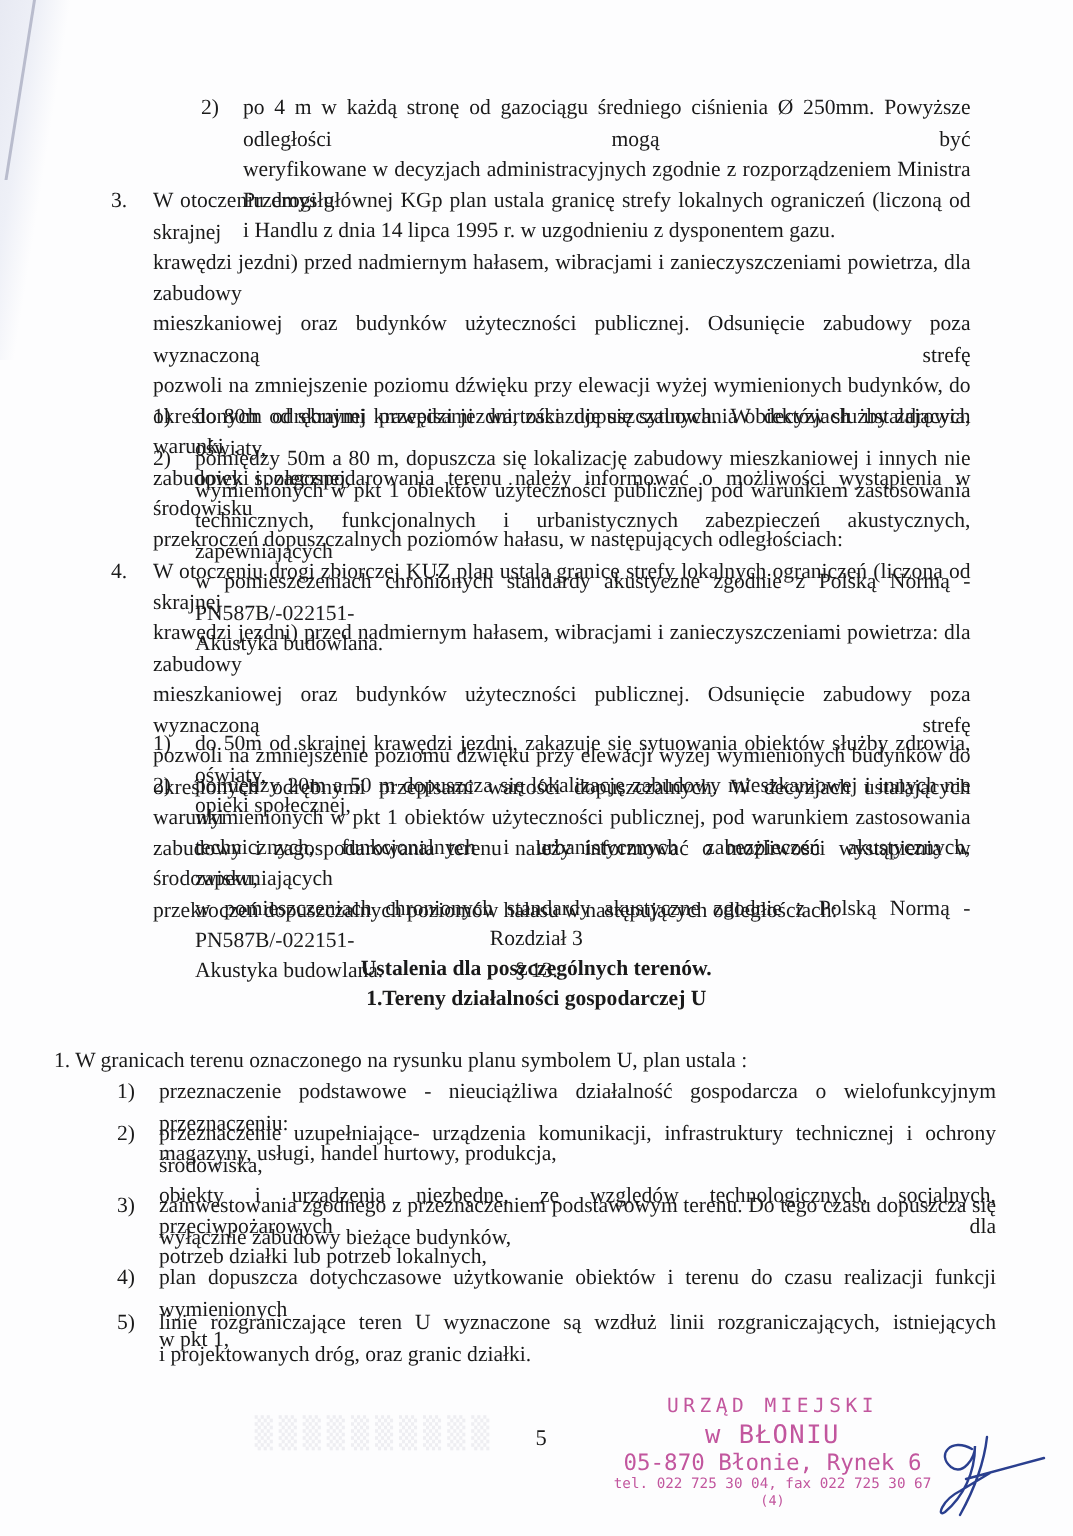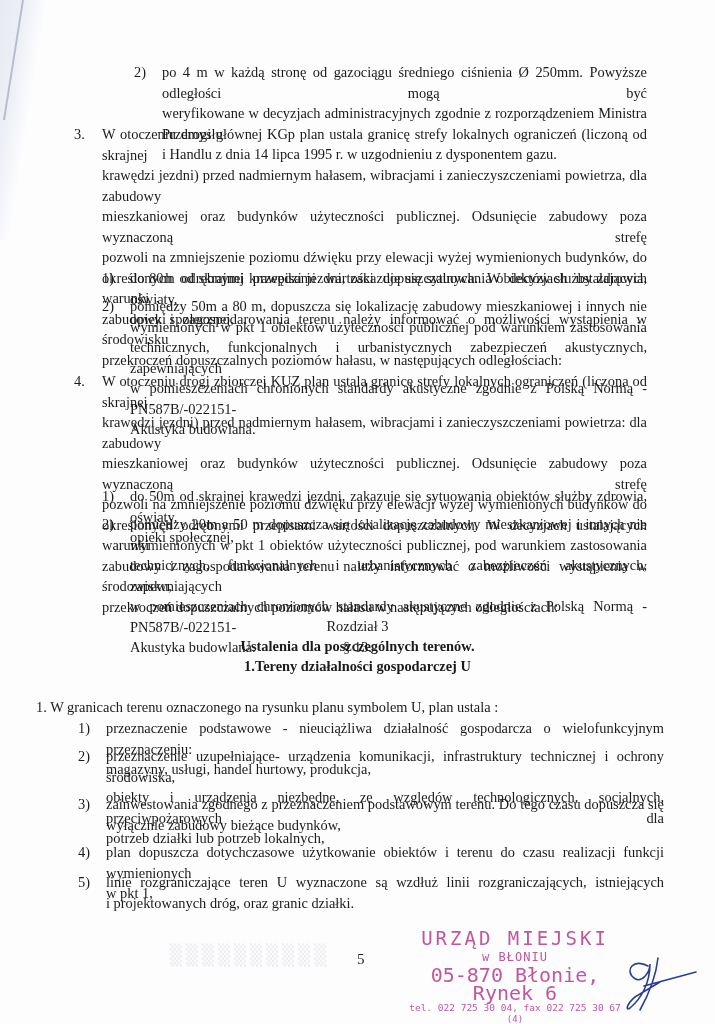--- a/index.html
+++ b/index.html
@@ -25,23 +25,23 @@
   .para { position: absolute; text-align: justify; }
   .para .num { position: absolute; left: -28px; top: 0; }
   .block { position: absolute; }
   .center { position: absolute; left: 0; width: 715px; text-align: center; }
   .bold { font-weight: bold; }
   .pagenum { position: absolute; left: 357px; top: 949px; font-size: 15px; }
   .stamp {
     position: absolute; left: 395px; top: 927px; width: 240px;
     text-align: center; color: #c2569e; font-family: "DejaVu Sans Mono", monospace;
   }
-  .stamp .l1 { font-size: 19px; letter-spacing: 3px; line-height: 22px; }
-  .stamp .l2 { font-size: 12px; letter-spacing: 1px; line-height: 17px; }
-  .stamp .l3 { font-size: 20px; line-height: 18px; }
+  .stamp .l1 { font-size: 13px; letter-spacing: 3px; line-height: 22px; }
+  .stamp .l2 { font-size: 17px; letter-spacing: 1px; line-height: 17px; }
+  .stamp .l3 { font-size: 15px; line-height: 18px; }
   .stamp .l4 { font-size: 9.5px; line-height: 12px; }
   .stamp .l5 { font-size: 9px; line-height: 11px; }
   .signature { position: absolute; left: 620px; top: 952px; width: 80px; height: 60px; }
   .faded-stamp {
     position: absolute; left: 120px; top: 945px; width: 260px; height: 60px;
     color: #eeeef2; font-size: 20px; letter-spacing: 4px; text-align: center;
     font-family: "DejaVu Sans Mono", monospace;
   }
 </style>
 </head>

